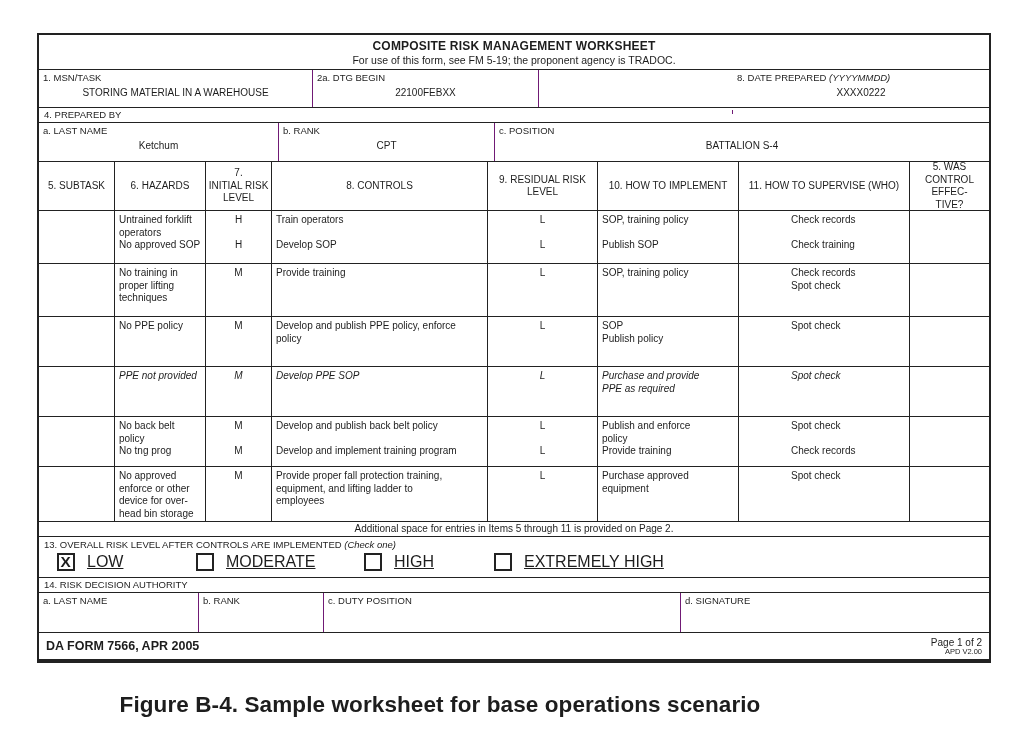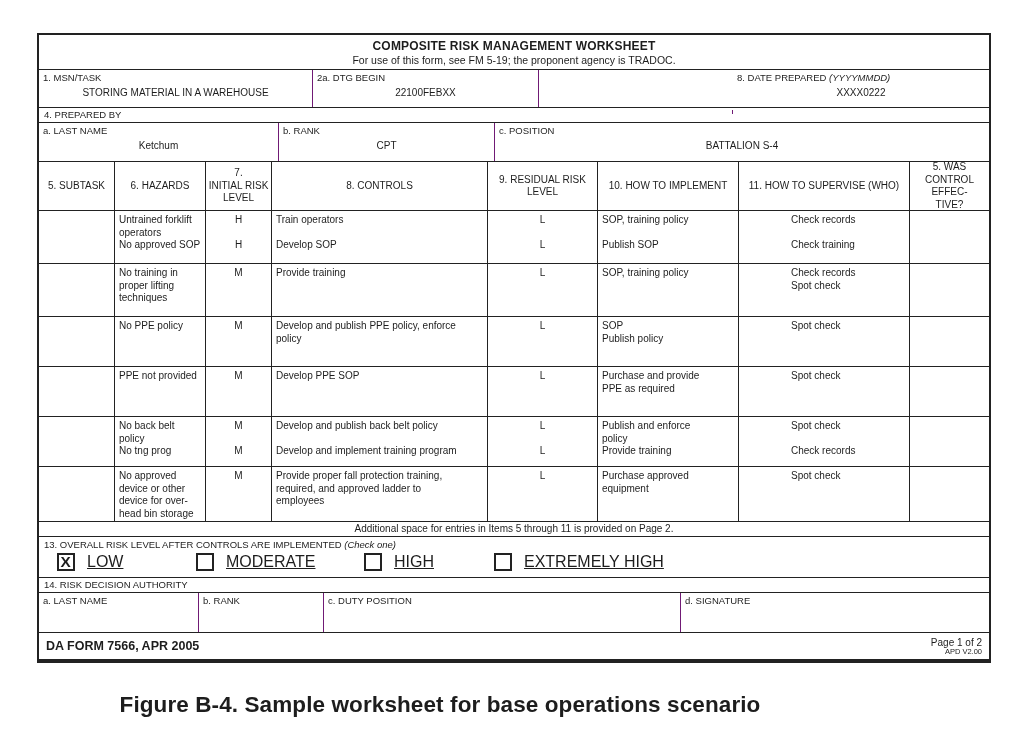--- a/index.html
+++ b/index.html
@@ -50,21 +50,21 @@
   .co-ctl { width:216px; padding-left:7px; }
   .co-res { width:110px; text-align:center; }
   .co-imp { width:141px; padding-left:8px; }
   .co-sup { width:171px; }
   .trow.body .co-sup { padding-left:52px; }
 
   .thead { height:49px; }
   .thead > div { display:flex; flex-direction:column; justify-content:center;
                  text-align:center; padding:1px 2px; }
   .r0 { height:53px; } .r1 { height:53px; } .r2 { height:50px; }
-  .r3 { height:50px; } .r4 { height:50px; } .r5 { height:55px; }
+  .r3 { height:50px;font-style:italic; } .r4 { height:50px; } .r5 { height:55px; }
 
   .i13 { border-bottom:1px solid #222; padding:2px 5px 5px; }
   .i13-label { font-size:9.5px; }
   .i13-options { position:relative; height:19px; margin-top:3px; }
   .opt { position:absolute; top:0; display:flex; align-items:center; }
   .opt-1 { left:13px; } .opt-2 { left:152px; } .opt-3 { left:320px; } .opt-4 { left:450px;align-items:center; }
   .cb { width:14px; height:14px; border:2px solid #222; display:flex; align-items:center;
         justify-content:center; font-weight:bold; font-size:14px; line-height:14px;
         font-family:"Liberation Sans", sans-serif; transform-origin:center; }
   .cb .mark { transform:scale(1.1,1.05); }
@@ -306,30 +306,30 @@
             <div class="ln"></div>
             <div class="ln">Check records</div>
           </div>
         <div class="co-eff"></div>
       </div>
 
       <div class="trow body r5">
         <div class="co-sub"></div>
         <div class="co-haz">
             <div class="ln">No approved</div>
-            <div class="ln">device or other</div>
+            <div class="ln">enforce or other</div>
             <div class="ln">device for over-</div>
             <div class="ln">head bin storage</div>
           </div>
         <div class="co-ini">
             <div class="ln">M</div>
           </div>
         <div class="co-ctl">
             <div class="ln">Provide proper fall protection training,</div>
-            <div class="ln">required, and approved ladder to</div>
+            <div class="ln">equipment, and lifting ladder to</div>
             <div class="ln">employees</div>
           </div>
         <div class="co-res">
             <div class="ln">L</div>
           </div>
         <div class="co-imp">
             <div class="ln">Purchase approved</div>
             <div class="ln">equipment</div>
           </div>
         <div class="co-sup">

